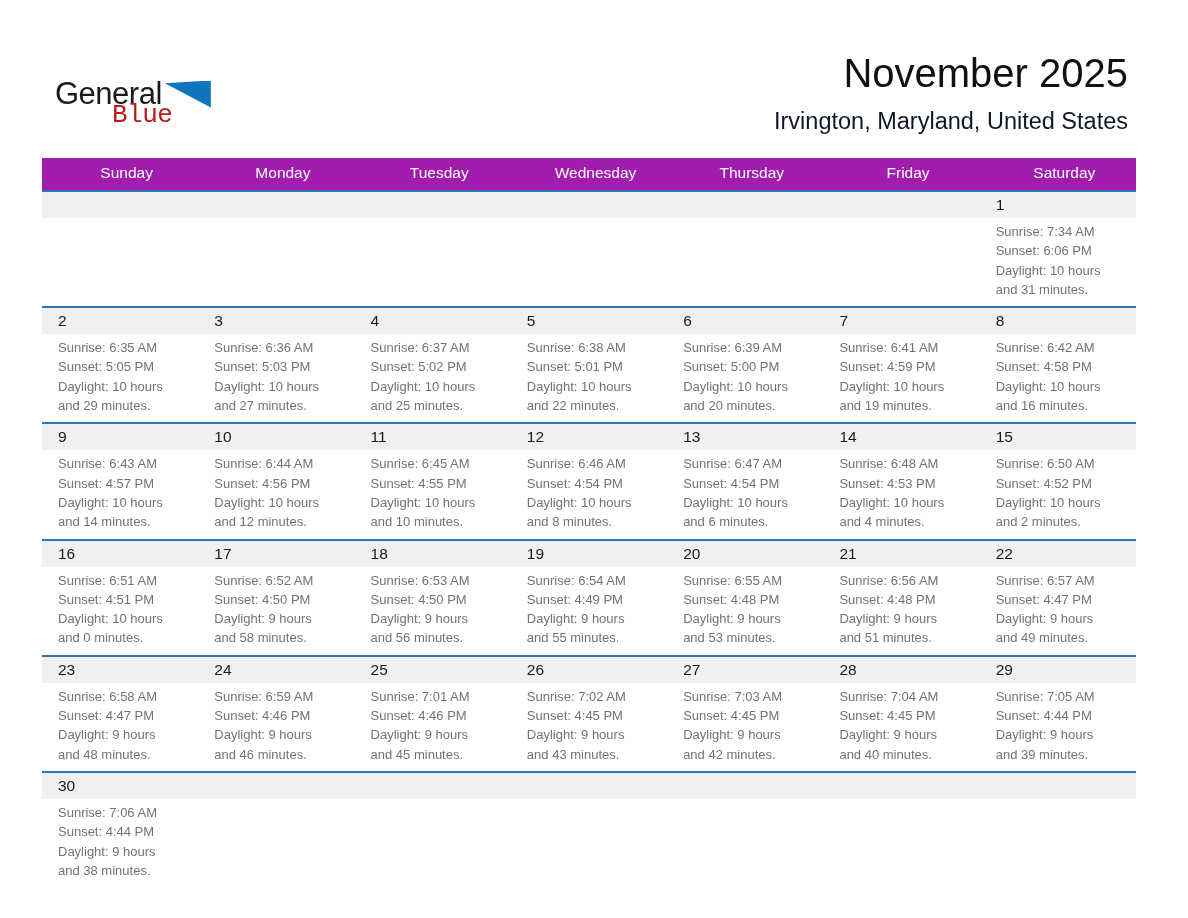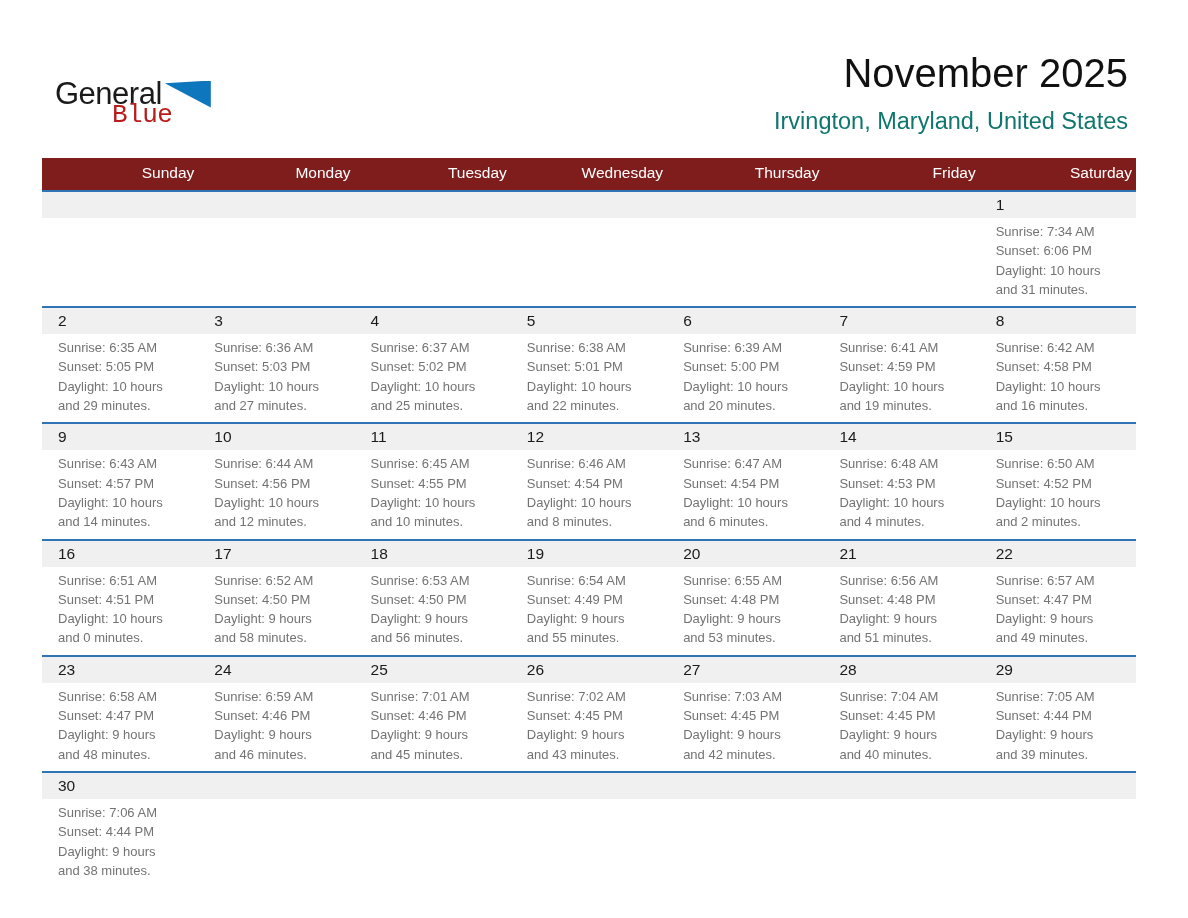--- a/index.html
+++ b/index.html
@@ -15,29 +15,29 @@
   .logo-top { display: flex; align-items: center; }
   .logo-word1 { font-size: 31px; color: #1a1a1a; letter-spacing: -0.5px; }
   .logo-tri {
     width: 46px; height: 27px; margin-left: 3px; margin-top: 1px;
     background: #0e76bc;
     clip-path: polygon(0 10%, 100% 0, 100% 100%);
   }
   .logo-word2 { font-size: 26px; color: #b91c1c; margin: -7px 0 0 57px; letter-spacing: -0.5px; font-family: Liberation Mono, monospace; }
   .title-block { position: absolute; right: 60px; top: 52px; text-align: right; }
   .cal-title { margin: 0; font-size: 40px; font-weight: normal; color: #111; line-height: 1.05; }
-  .cal-subtitle { margin-top: 14px; font-size: 23.5px; color: #0f766e; }
+  .cal-subtitle { margin-top: 14px; font-size: 23.5px; color: #0f172a; }
   
   table.cal {
     border-collapse: collapse; table-layout: fixed;
     width: 1094px; margin-left: 42px;
   }
   thead th {
-    background: #7f1d1d; color: #ffffff; font-weight: normal;
-    font-size: 15.5px; text-align: right; padding: 6px 4px 8px 17px;
+    background: #a21caf; color: #ffffff; font-weight: normal;
+    font-size: 15.5px; text-align: center; padding: 6px 4px 8px 17px;
     height: 31px;
   }
   tbody td {
     border-top: 2px solid #2f74b5;
     vertical-align: top; padding: 0; width: 156px;
   }
   .num-band {
     background: #f0f0f0; height: 26px;
     padding: 4px 4px 0 16px; font-size: 15.5px; color: #1a1a1a;
   }

